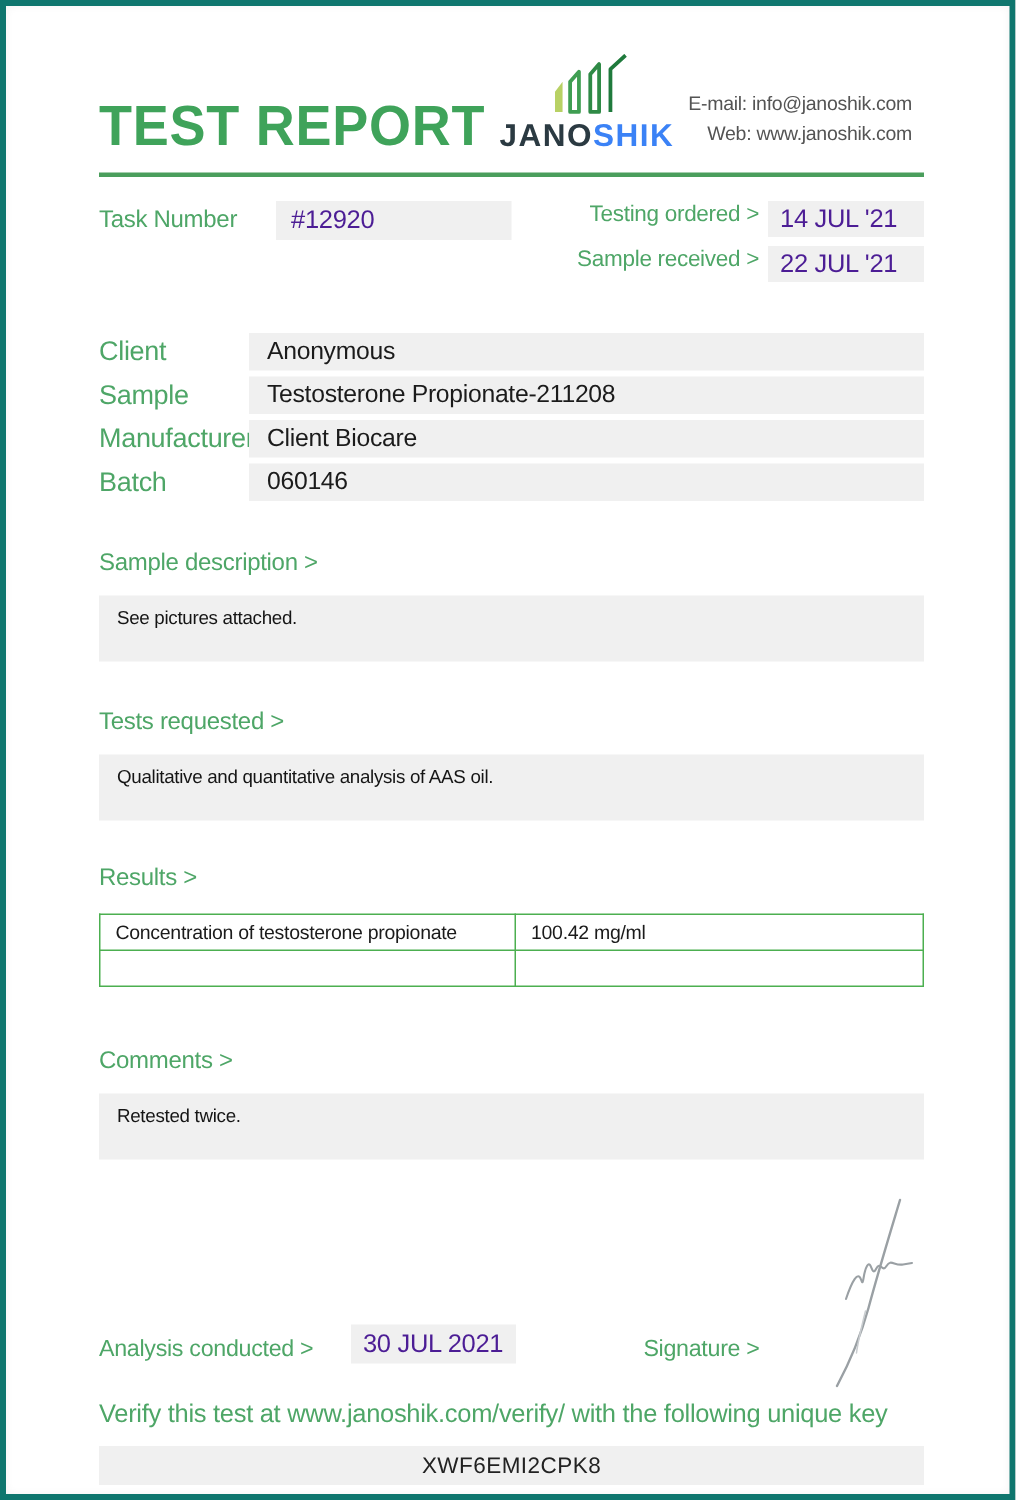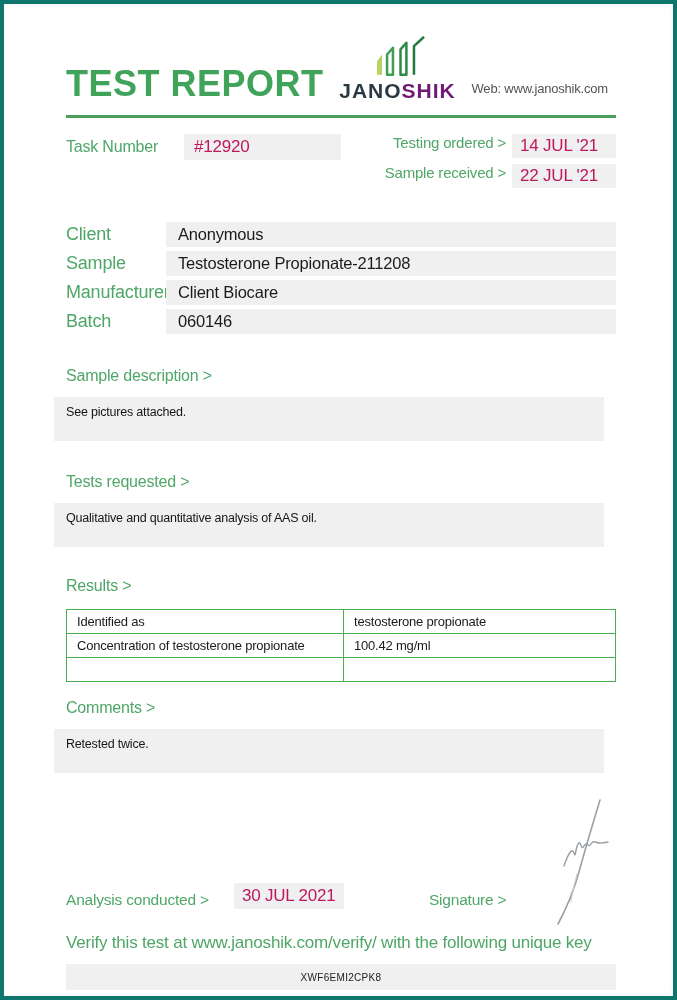--- a/index.html
+++ b/index.html
@@ -27,55 +27,55 @@
   }
   .report-title {
     font-size: 36px; font-weight: 700; color: #3fa35a;
     letter-spacing: 0.5px; line-height: 1; padding-bottom: 6px;
     transform: scaleY(1.05); transform-origin: bottom left;
   }
   .logo { display: flex; flex-direction: column; align-items: center; padding-bottom: 8px; }
   .logo-mark { height: 42px; margin-bottom: 2px; }
   .logo-text { font-size: 21px; font-weight: 700; letter-spacing: 1px; line-height: 1; }
   .logo-text .jano { color: #2b3a42; }
-  .logo-text .shik { color: #701a75; }
+  .logo-text .shik { color: #3b82f6; }
   .contact {
     font-size: 13px; color: #545454; text-align: right;
     line-height: 1.55; padding-bottom: 10px;
   }
   .rule {
     position: absolute; top: 111px; left: 62px; width: 550px;
     height: 3px; background: #4a9e5c; border: none;
   }
 
   
   .green { color: #4ea667; }
   .graybox { background: #f0f0f0; }
-  .val { font-size: 16px; color: #be185d; }
+  .val { font-size: 16px; color: #4c1d95; }
 
   
   .task-row { position: absolute; top: 130px; left: 62px; width: 550px; }
   .task-left { position: absolute; left: 0; top: 0; display: flex; align-items: center; }
   .task-label { font-size: 16px; width: 118px; }
   .task-box { width: 157px; padding: 3px 10px; font-size: 17px; }
   .dates { position: absolute; right: 0; top: 0; font-size: 15px; }
   .date-line { display: flex; align-items: flex-start; justify-content: flex-end; margin-bottom: 6px; }
   .date-label { margin-right: 6px; }
   .date-box { width: 104px; padding: 2px 8px; font-size: 17px; white-space: nowrap; }
 
   
   .details { position: absolute; top: 218px; left: 62px; width: 550px; }
   .detail-row { display: flex; align-items: center; margin-bottom: 4px; }
   .detail-label { width: 100px; flex: 0 0 100px; font-size: 18px; }
   .detail-box { flex: 1; padding: 3px 12px; font-size: 16.5px; min-height: 24px; }
 
   
   .section-label { position: absolute; left: 62px; font-size: 16px; }
   .section-box {
-    position: absolute; left: 50px; width: 550px; height: 44px;
+    position: absolute; left: 62px; width: 550px; height: 44px;
     padding: 8px 12px; font-size: 12.5px; color: #151515;
   }
 
   
   .results-table {
     position: absolute; top: 605px; left: 62px; width: 550px;
     border-collapse: collapse; table-layout: fixed;
   }
   .results-table td {
     border: 1.5px solid #4caf50; height: 24px;
@@ -90,21 +90,21 @@
   .signature-label { font-size: 15.5px; margin-left: 68px; }
   .signature-svg { position: absolute; top: 790px; left: 540px; }
 
   .verify-line {
     position: absolute; top: 929px; left: 62px; width: 550px;
     font-size: 17px; white-space: nowrap;
   }
   .key-box {
     position: absolute; top: 960px; left: 62px; width: 550px; height: 26px;
     display: flex; align-items: center; justify-content: center;
-    font-size: 10px; color: #222; letter-spacing: 0.3px;
+    font-size: 15px; color: #222; letter-spacing: 0.3px;
   }
 </style>
 </head>
 <body>
 
 <div class="page">
 
   <div class="header">
     <div class="report-title">TEST REPORT</div>
 
@@ -119,20 +119,24 @@
 
         <path d="M58 46 L58 12 L70 1" fill="none" stroke="#1f7a3c" stroke-width="3" stroke-linejoin="round"></path>
       </svg>
       <div class="logo-text">
         <span class="jano">JANO</span><span class="shik">SHIK</span>
       </div>
     </div>
 
     <div class="contact">
       <div>
+        <span>E-mail:</span>
+        <span>info@janoshik.com</span>
+      </div>
+      <div>
         <span>Web:</span>
         <span>www.janoshik.com</span>
       </div>
     </div>
   </div>
 
   <div class="rule"></div>
 
   <div class="task-row">
     <div class="task-left">
@@ -172,24 +176,20 @@
 
   <div class="section-label green" style="top:363px">Sample description &gt;</div>
   <div class="section-box graybox" style="top:393px">See pictures attached.</div>
 
   <div class="section-label green" style="top:469px">Tests requested &gt;</div>
   <div class="section-box graybox" style="top:499px">Qualitative and quantitative analysis of AAS oil.</div>
 
   <div class="section-label green" style="top:573px">Results &gt;</div>
   <table class="results-table">
     <tbody>
-      <tr>
-        <td>Identified as</td>
-        <td>testosterone propionate</td>
-      </tr>
       <tr>
         <td>Concentration of testosterone propionate</td>
         <td>100.42 mg/ml</td>
       </tr>
       <tr>
         <td></td>
         <td></td>
       </tr>
     </tbody>
   </table>

